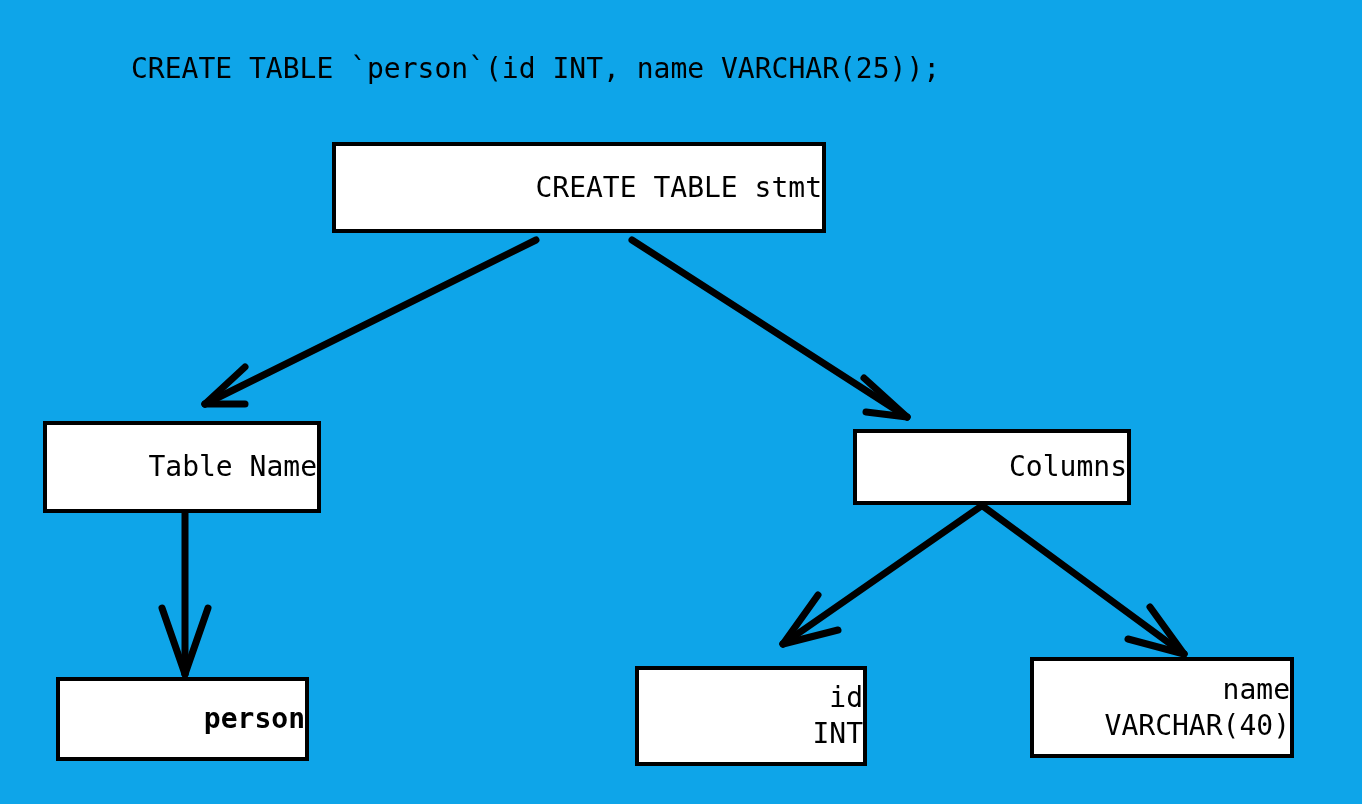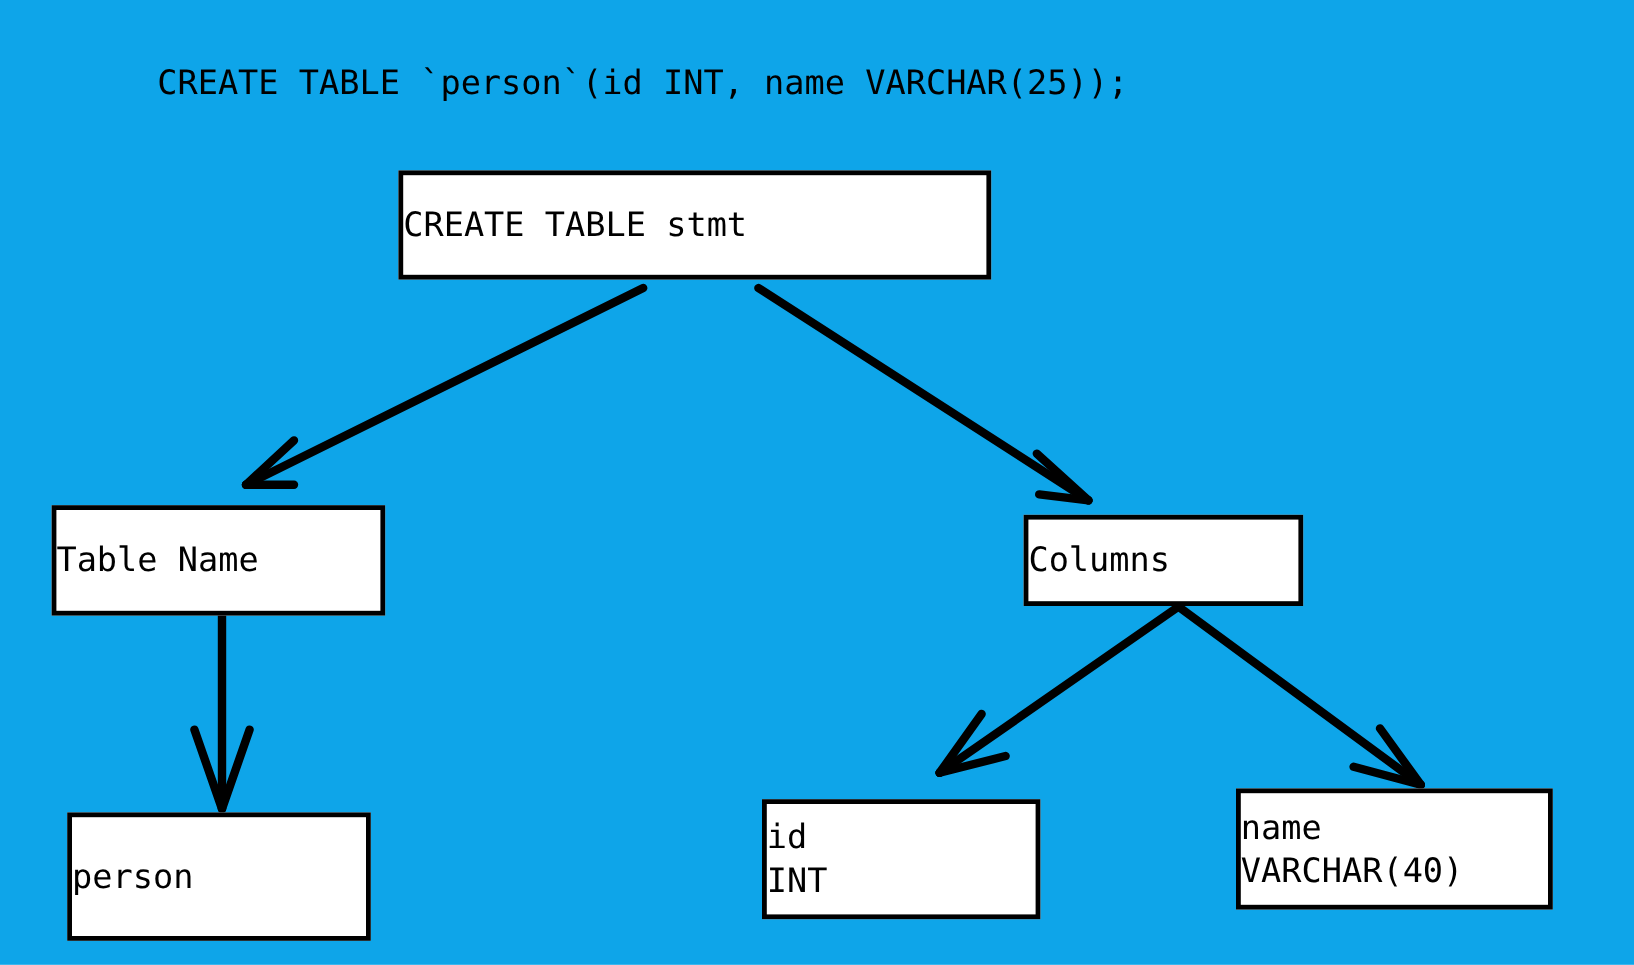--- a/index.html
+++ b/index.html
@@ -37,33 +37,33 @@
     white-space: pre;
     font-family: "DejaVu Sans Mono", "Liberation Mono", monospace;
   }
   .node {
     position: absolute;
     box-sizing: border-box;
     border: 4px solid #000000;
     background: #ffffff;
     display: flex;
     flex-direction: column;
-    align-items: flex-start;
+    align-items: flex-end;
     justify-content: center;
     font-size: 28px;
     line-height: 36px;
     white-space: pre;
     text-align: center;
     font-family: "DejaVu Sans Mono", "Liberation Mono", monospace;
   }
   .node-line { display: block; }
   #node-root      { left: 332px;  top: 142px; width: 494px; height: 91px; }
   #node-tablename { left: 43px;   top: 421px; width: 278px; height: 92px; }
-  #node-person    { left: 56px;   top: 677px; width: 253px; height: 107px; }
-  #node-columns   { left: 853px;  top: 429px; width: 233px; height: 76px; }
+  #node-person    { left: 56px;   top: 677px; width: 253px; height: 84px; font-weight: bold; }
+  #node-columns   { left: 853px;  top: 429px; width: 278px; height: 76px; }
   #node-id        { left: 635px;  top: 666px; width: 232px; height: 100px; }
   #node-name      { left: 1030px; top: 657px; width: 264px; height: 101px; }
 </style>
 </head>
 <body>
 
 <div id="canvas">
 
   <div class="sql-title">CREATE TABLE `person`(id INT, name VARCHAR(25));</div>
 

